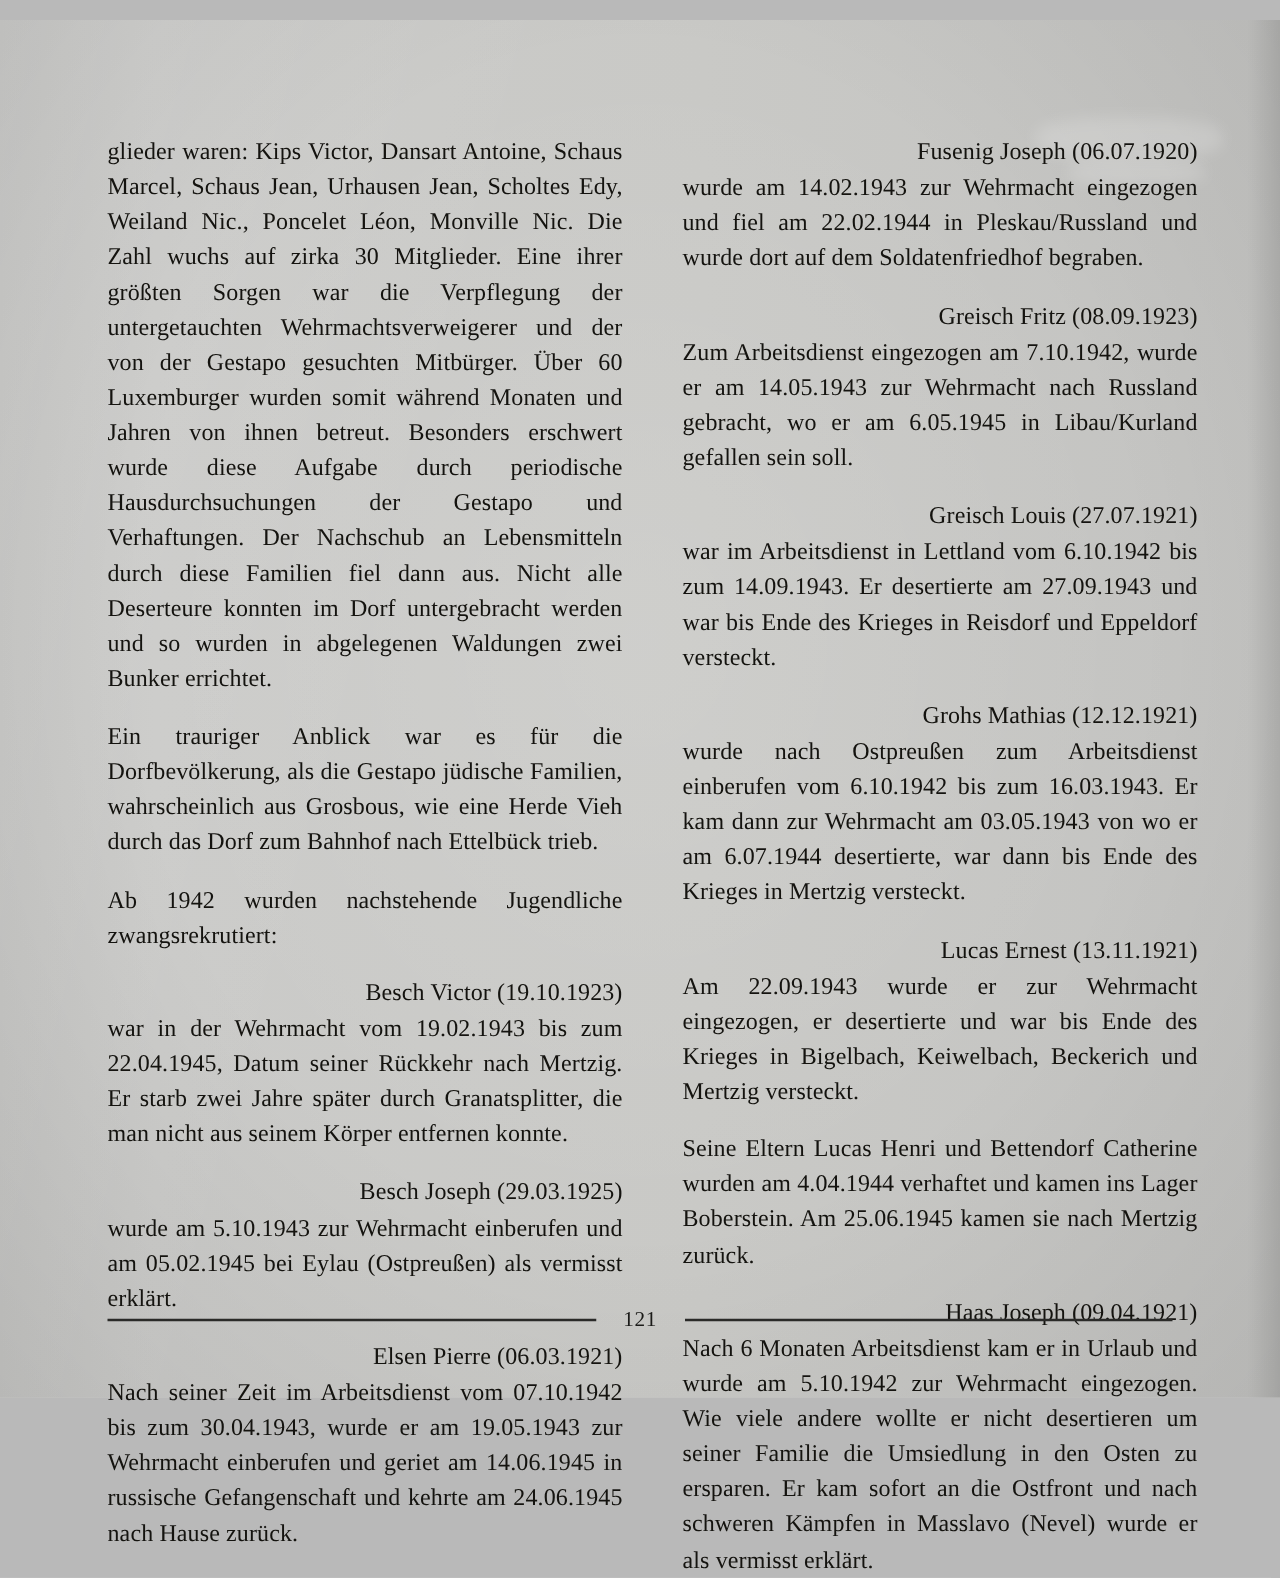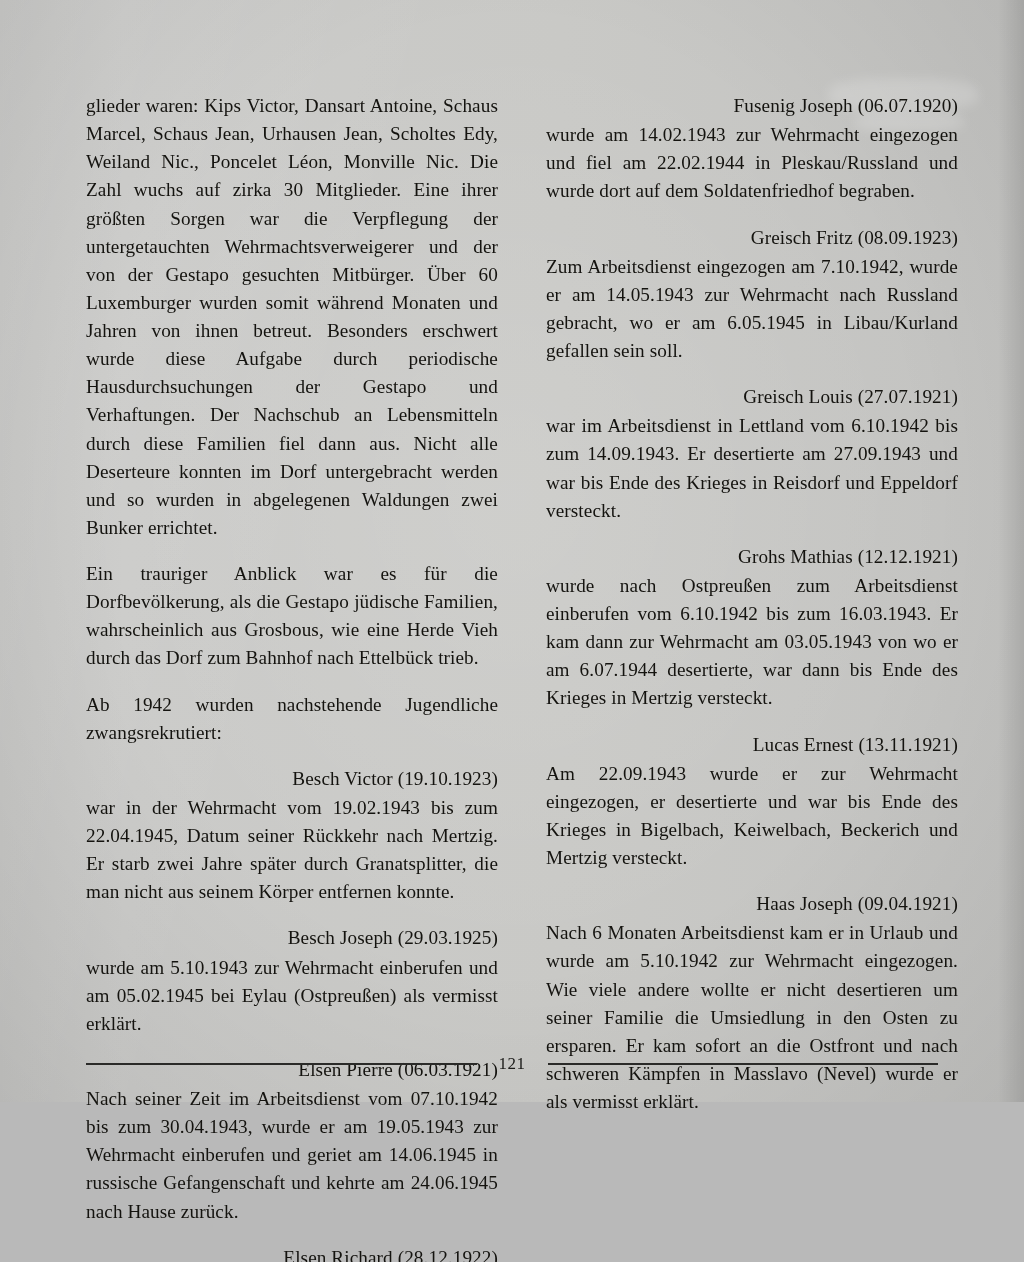--- a/index.html
+++ b/index.html
@@ -14,20 +14,21 @@
     overflow: hidden;
   }
   #page {
     position: relative;
     width: 1024px;
     height: 1102px;
     background: #c9c9c7;
     background-image:
       linear-gradient(105deg, rgba(255,255,255,0.10) 0%, rgba(255,255,255,0.0) 35%),
       linear-gradient(to right, #c4c4c2 0%, #cbcbc9 12%, #c9c9c6 55%, #c3c3c1 100%);
+    margin-top: 16px;
   }
   
   #page:before {
     content: "";
     position: absolute;
     inset: 0;
     pointer-events: none;
     background:
       radial-gradient(ellipse at 50% 45%, rgba(255,255,255,0.10) 0%, rgba(0,0,0,0.0) 55%, rgba(0,0,0,0.07) 100%);
   }
@@ -76,21 +77,21 @@
     line-height: 1.465;
     color: #14130f;
     text-align: justify;
     text-justify: inter-word;
   }
 
   .footer {
     position: absolute;
     left: 86px;
     right: 86px;
-    bottom: 28px;
+    bottom: 52px;
     display: flex;
     align-items: center;
     gap: 22px;
   }
   .rule {
     flex: 1 1 auto;
     height: 2px;
     background: #2a2a28;
   }
   .page-number {
@@ -156,20 +157,23 @@
       </div>
       <div class="entry">
         <p class="name">Grohs Mathias (12.12.1921)</p>
         <p class="body">wurde nach Ostpreußen zum Arbeitsdienst einberufen vom 6.10.1942 bis zum 16.03.1943. Er kam dann zur Wehrmacht am 03.05.1943 von wo er am 6.07.1944 desertierte, war dann bis Ende des Krieges in Mertzig versteckt.</p>
       </div>
       <div class="entry">
         <p class="name">Lucas Ernest (13.11.1921)</p>
         <p class="body">Am 22.09.1943 wurde er zur Wehrmacht eingezogen, er desertierte und war bis Ende des Krieges in Bigelbach, Keiwelbach, Beckerich und Mertzig versteckt.</p>
       </div>
       <div class="entry">
+        <p class="body">Seine Eltern Lucas Henri und Bettendorf Catherine wurden am 4.04.1944 verhaftet und kamen ins Lager Boberstein. Am 25.06.1945 kamen sie nach Mertzig zurück.</p>
+      </div>
+      <div class="entry">
         <p class="name">Haas Joseph (09.04.1921)</p>
         <p class="body">Nach 6 Monaten Arbeitsdienst kam er in Urlaub und wurde am 5.10.1942 zur Wehrmacht eingezogen. Wie viele andere wollte er nicht desertieren um seiner Familie die Umsiedlung in den Osten zu ersparen. Er kam sofort an die Ostfront und nach schweren Kämpfen in Masslavo (Nevel) wurde er als vermisst erklärt.</p>
       </div>
 
     </div>
 
   </div>
 
   <div class="footer">
     <div class="rule"></div>

